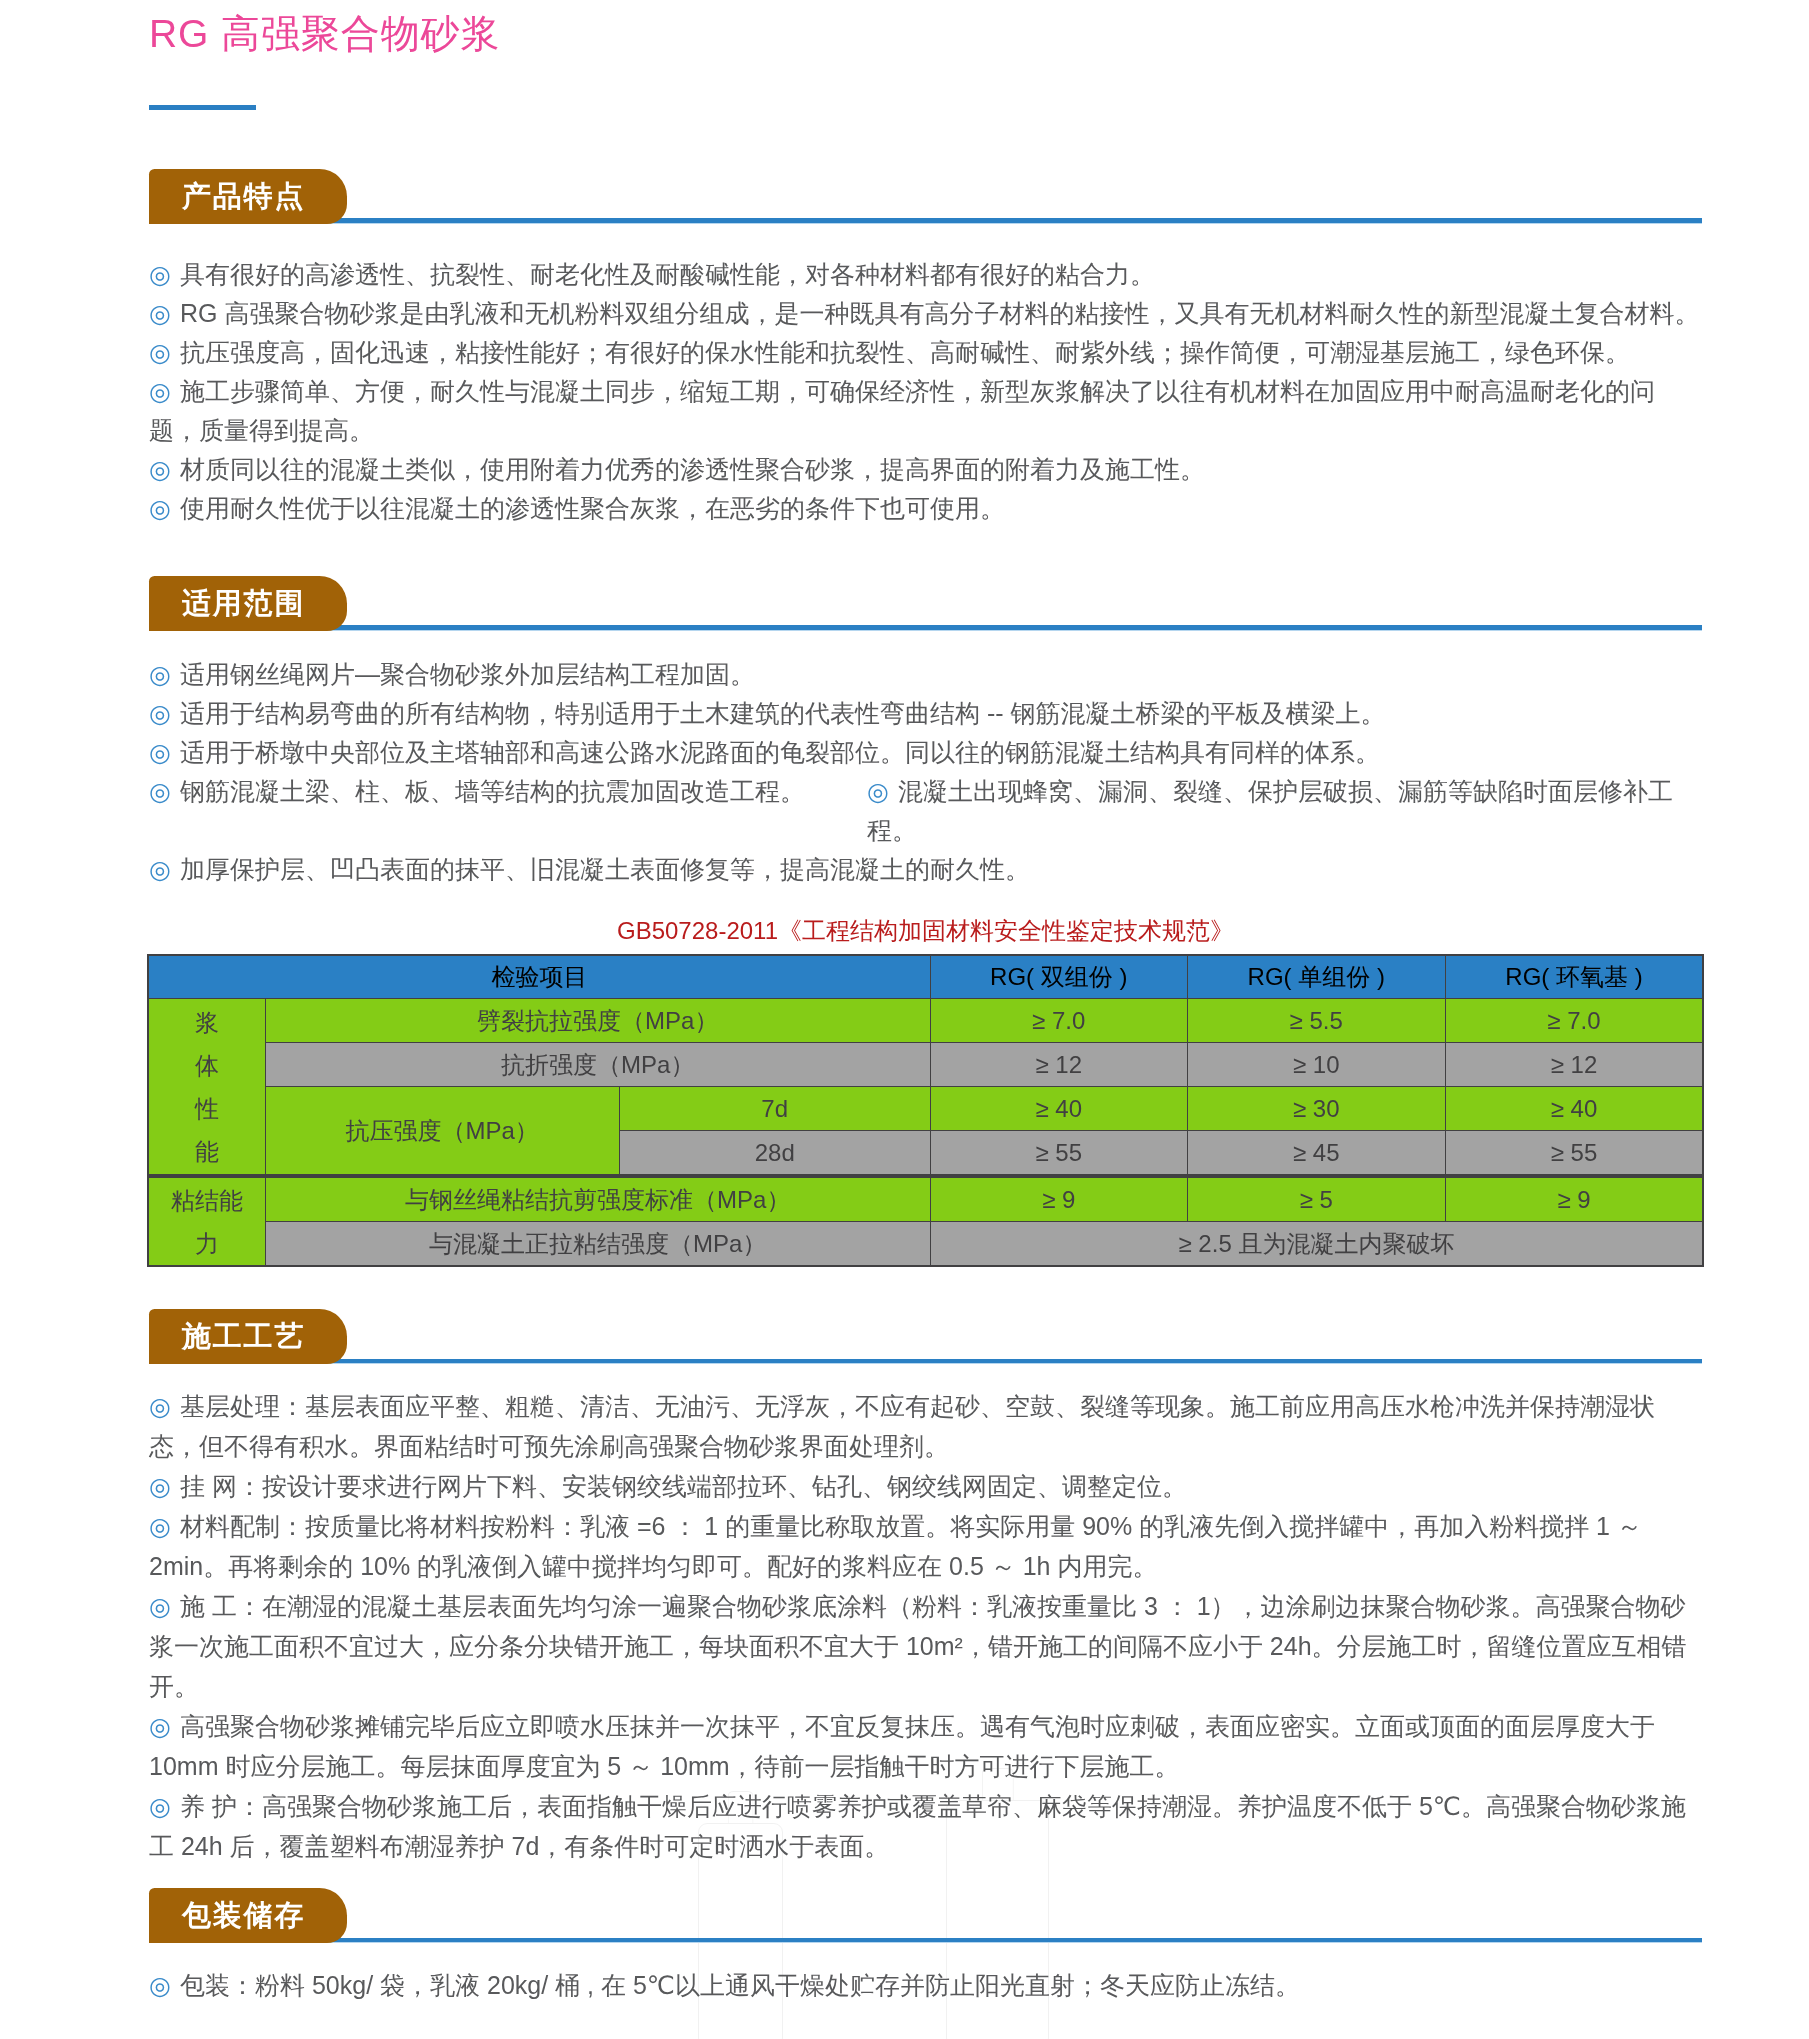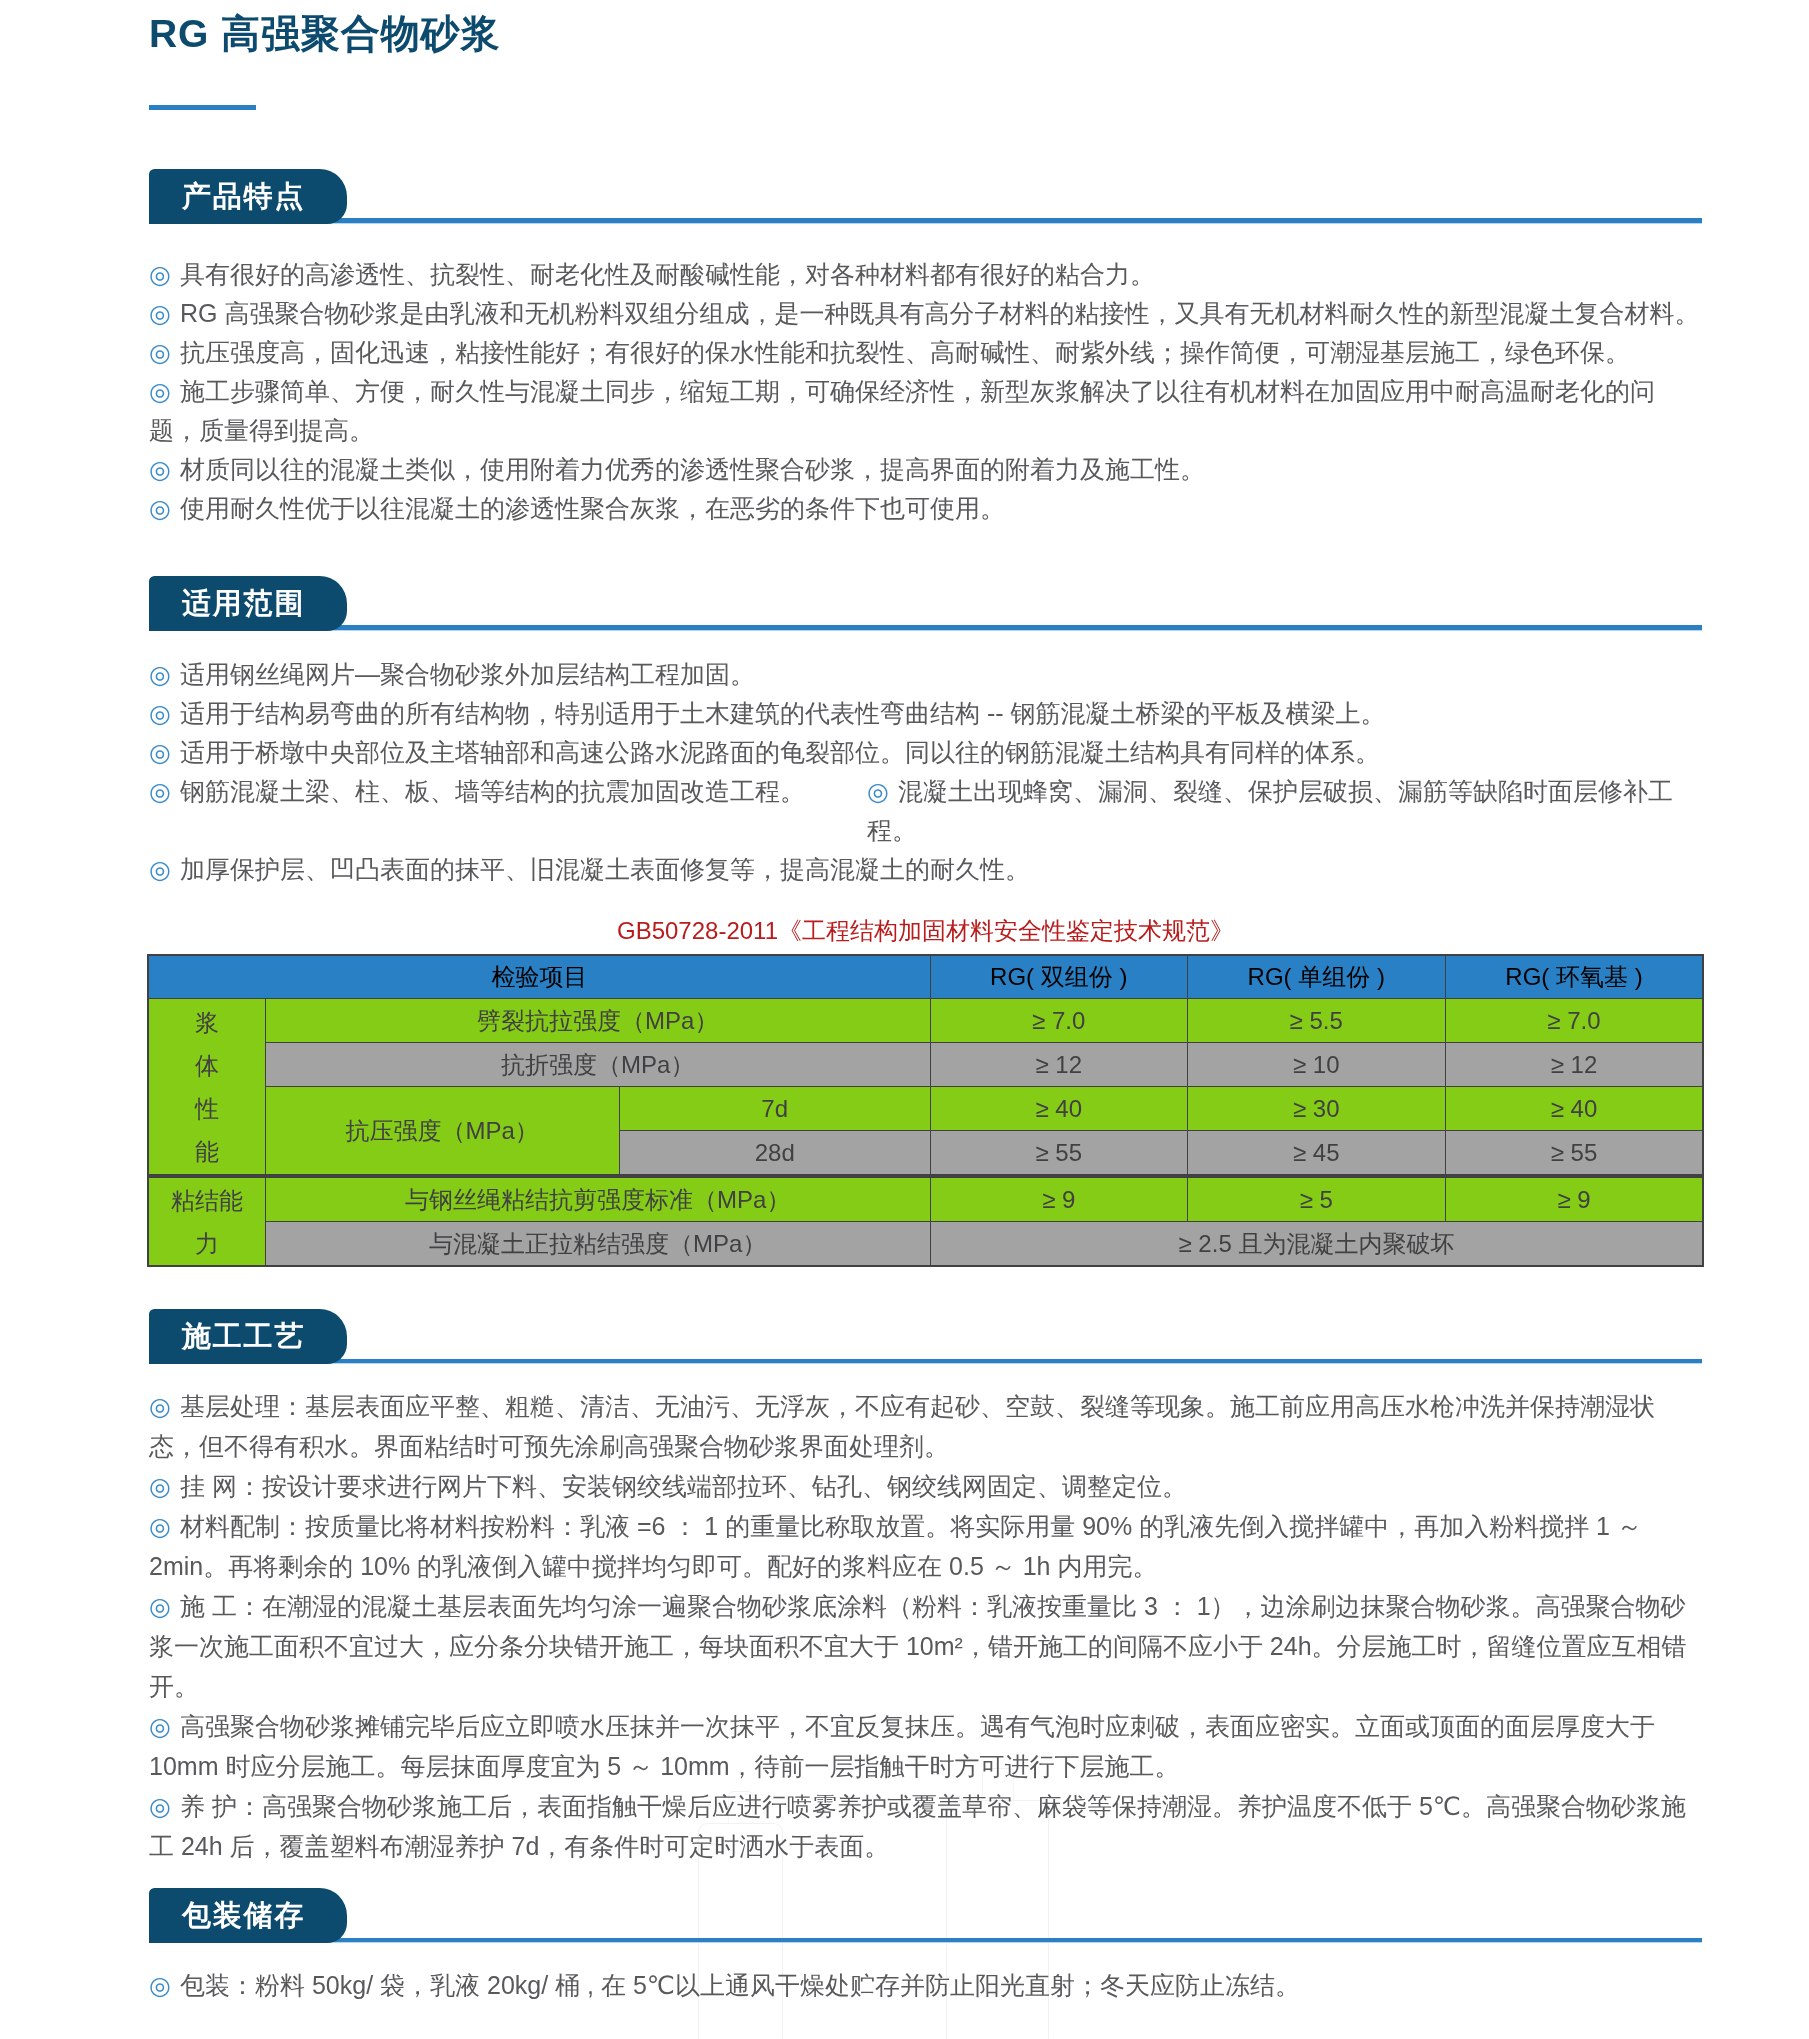--- a/index.html
+++ b/index.html
@@ -13,37 +13,37 @@
   .page {
     position: relative;
     padding: 11px 107px 0 149px;
     box-sizing: border-box;
     width: 1809px; height: 2040px;
     z-index: 1;
   }
   
   .doc-title {
     font-size: 39px;
-    font-weight: bold;
-    color: #0c4a6e;
+    font-weight: normal;
+    color: #ec4899;
     letter-spacing: 0.9px;
     line-height: 46px;
   }
   .title-underline {
     width: 107px; height: 4.6px;
     background: #2a7fc3;
     margin-top: 48px;
   }
   
   .section { margin-top: 46px; }
   .sec-header { position: relative; height: 55px; }
   .sec-tab {
     position: relative;
     display: inline-block;
-    background: #0c4a6e;
+    background: #a16207;
     color: #ffffff;
     font-size: 29px;
     font-weight: bold;
     line-height: 55px;
     padding: 0 42px 0 33px;
     border-radius: 5.5px 27.5px 20px 0;
     z-index: 2;
     letter-spacing: 1.8px;
   }
   .sec-rule {

